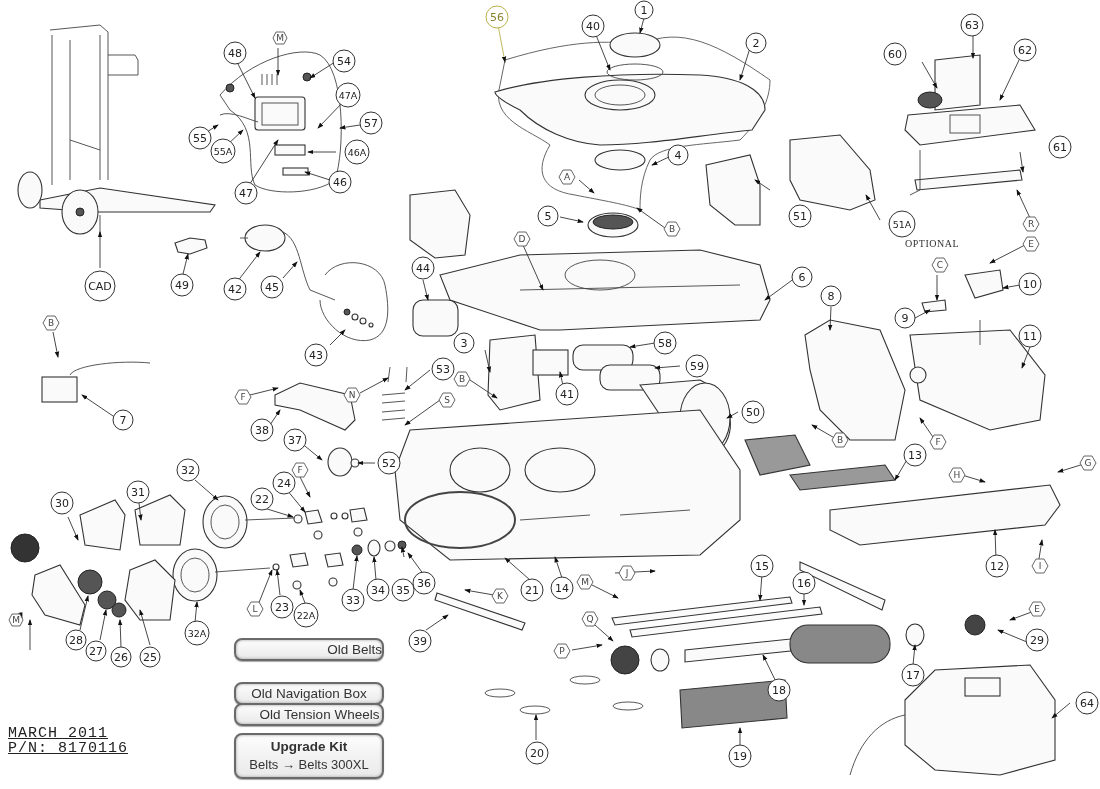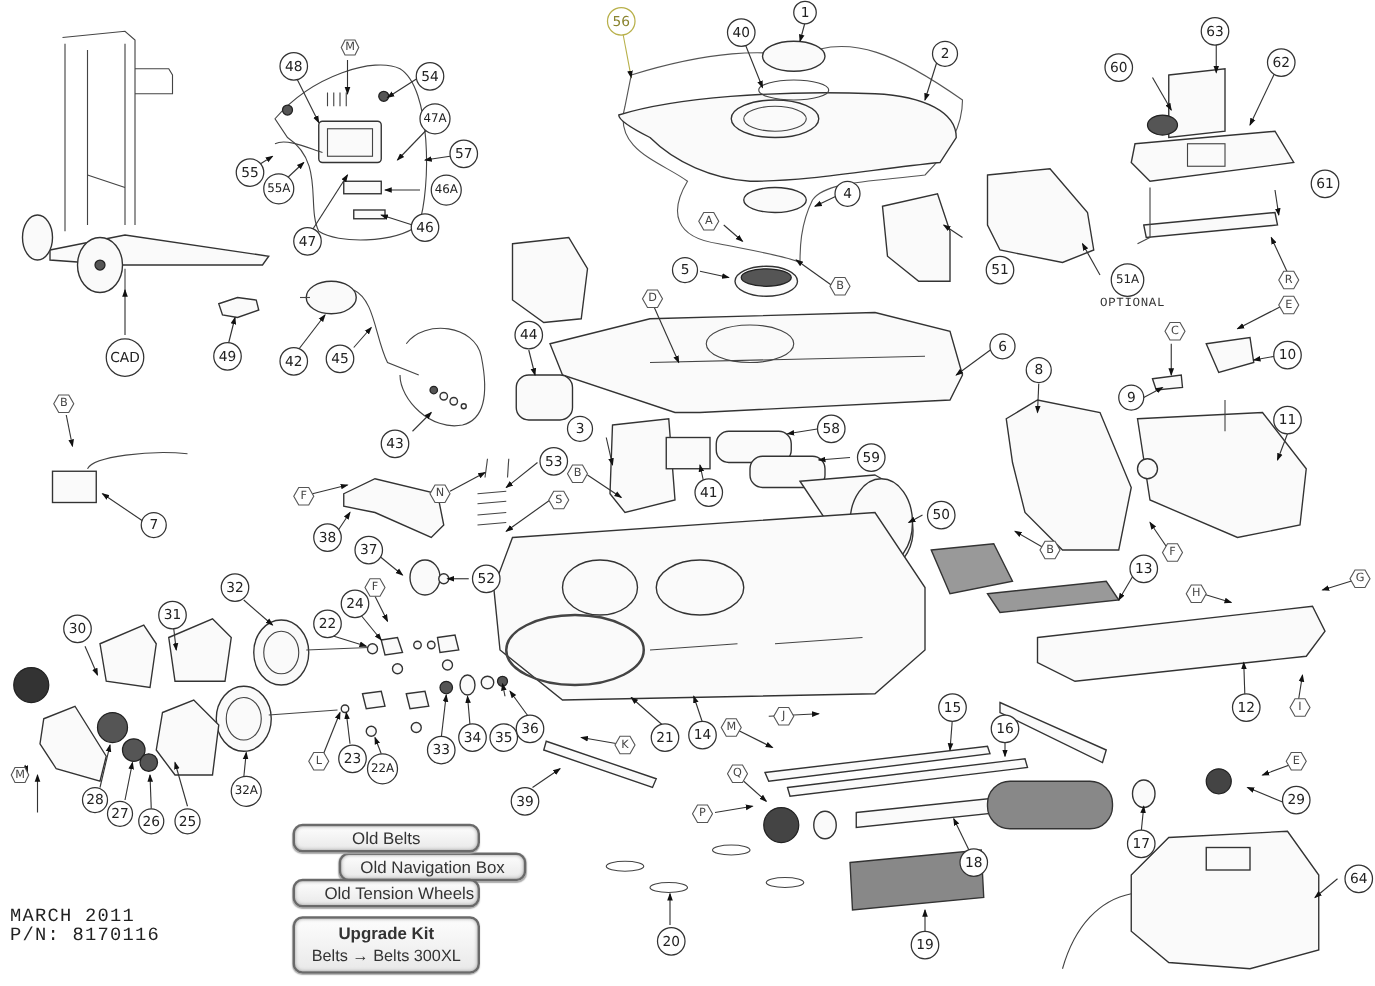--- a/index.html
+++ b/index.html
@@ -15,22 +15,22 @@
   .outline { fill: none; stroke: #444; stroke-width: 0.9; }
   .legend-btn {
     position: absolute; left: 234px; width: 150px; border: 2px solid #6a6a6a; border-radius: 8px;
     background: linear-gradient(#fdfdfd, #e9e9e9); box-shadow: inset 0 0 3px #999, 0 1px 1px #aaa;
     font-family: "Liberation Sans", sans-serif; color: #333; text-align: center; box-sizing: border-box;
   }
   .legend-btn.small { height: 23px; line-height: 19px; font-size: 13.5px; }
   .legend-btn.kit { height: 46px; top: 733px; padding-top: 3px; }
   .kit-title { font-weight: bold; font-size: 13.5px; line-height: 18px; }
   .kit-line { font-size: 13px; line-height: 18px; }
-  .footer { position: absolute; left: 8px; font-family: "Liberation Mono", monospace; color: #222; font-size: 15px; letter-spacing: 1px; }
-  .optional { position: absolute; font-family: Liberation Mono, monospace; font-size: 10px; color: #333; letter-spacing: 0.5px; }
+  .footer { position: absolute; left: 8px; font-family: "Liberation Mono", monospace; color: #222; font-size: 15px; letter-spacing: 1px; text-decoration: underline; }
+  .optional { position: absolute; font-family: Liberation Serif, serif; font-size: 10px; color: #333; letter-spacing: 0.5px; margin-left: 25px; }
 </style>
 </head>
 <body>
 
 <svg id="diagram" viewBox="0 0 1100 789" xmlns="http://www.w3.org/2000/svg">
   <defs>
     <marker id="arr" markerWidth="7" markerHeight="7" refX="6" refY="3.5" orient="auto">
       <path d="M0,1 L7,3.5 L0,6 z" fill="#111"></path>
     </marker>
   </defs>
@@ -714,22 +714,22 @@
       </g>
     <g class="hexcall" transform="translate(16,620)">
         <polygon points="-7,0 -4,-6 4,-6 7,0 4,6 -4,6"></polygon>
         <text x="0" y="0">M</text>
       </g>
   </g>
 </svg>
 
 <div class="optional" style="left:880px; top:238px;">OPTIONAL</div>
 
-<div class="legend-btn small" style="top:682px;margin-left:37px;">Old Navigation Box</div>
-<div class="legend-btn small" style="top:659px;">Old Belts</div>
+<div class="legend-btn small" style="top:682px;">Old Navigation Box</div>
+<div class="legend-btn small" style="top:638px;text-align:right;">Old Belts</div>
 <div class="legend-btn small" style="top:703px;padding-left:21px;">Old Tension Wheels</div>
 <div class="legend-btn kit">
   <div class="kit-title">Upgrade Kit</div>
   <div class="kit-line">
     <span>Belts</span>
     <span style="font-weight:bold">→</span>
     <span>Belts 300XL</span>
   </div>
 </div>
 

